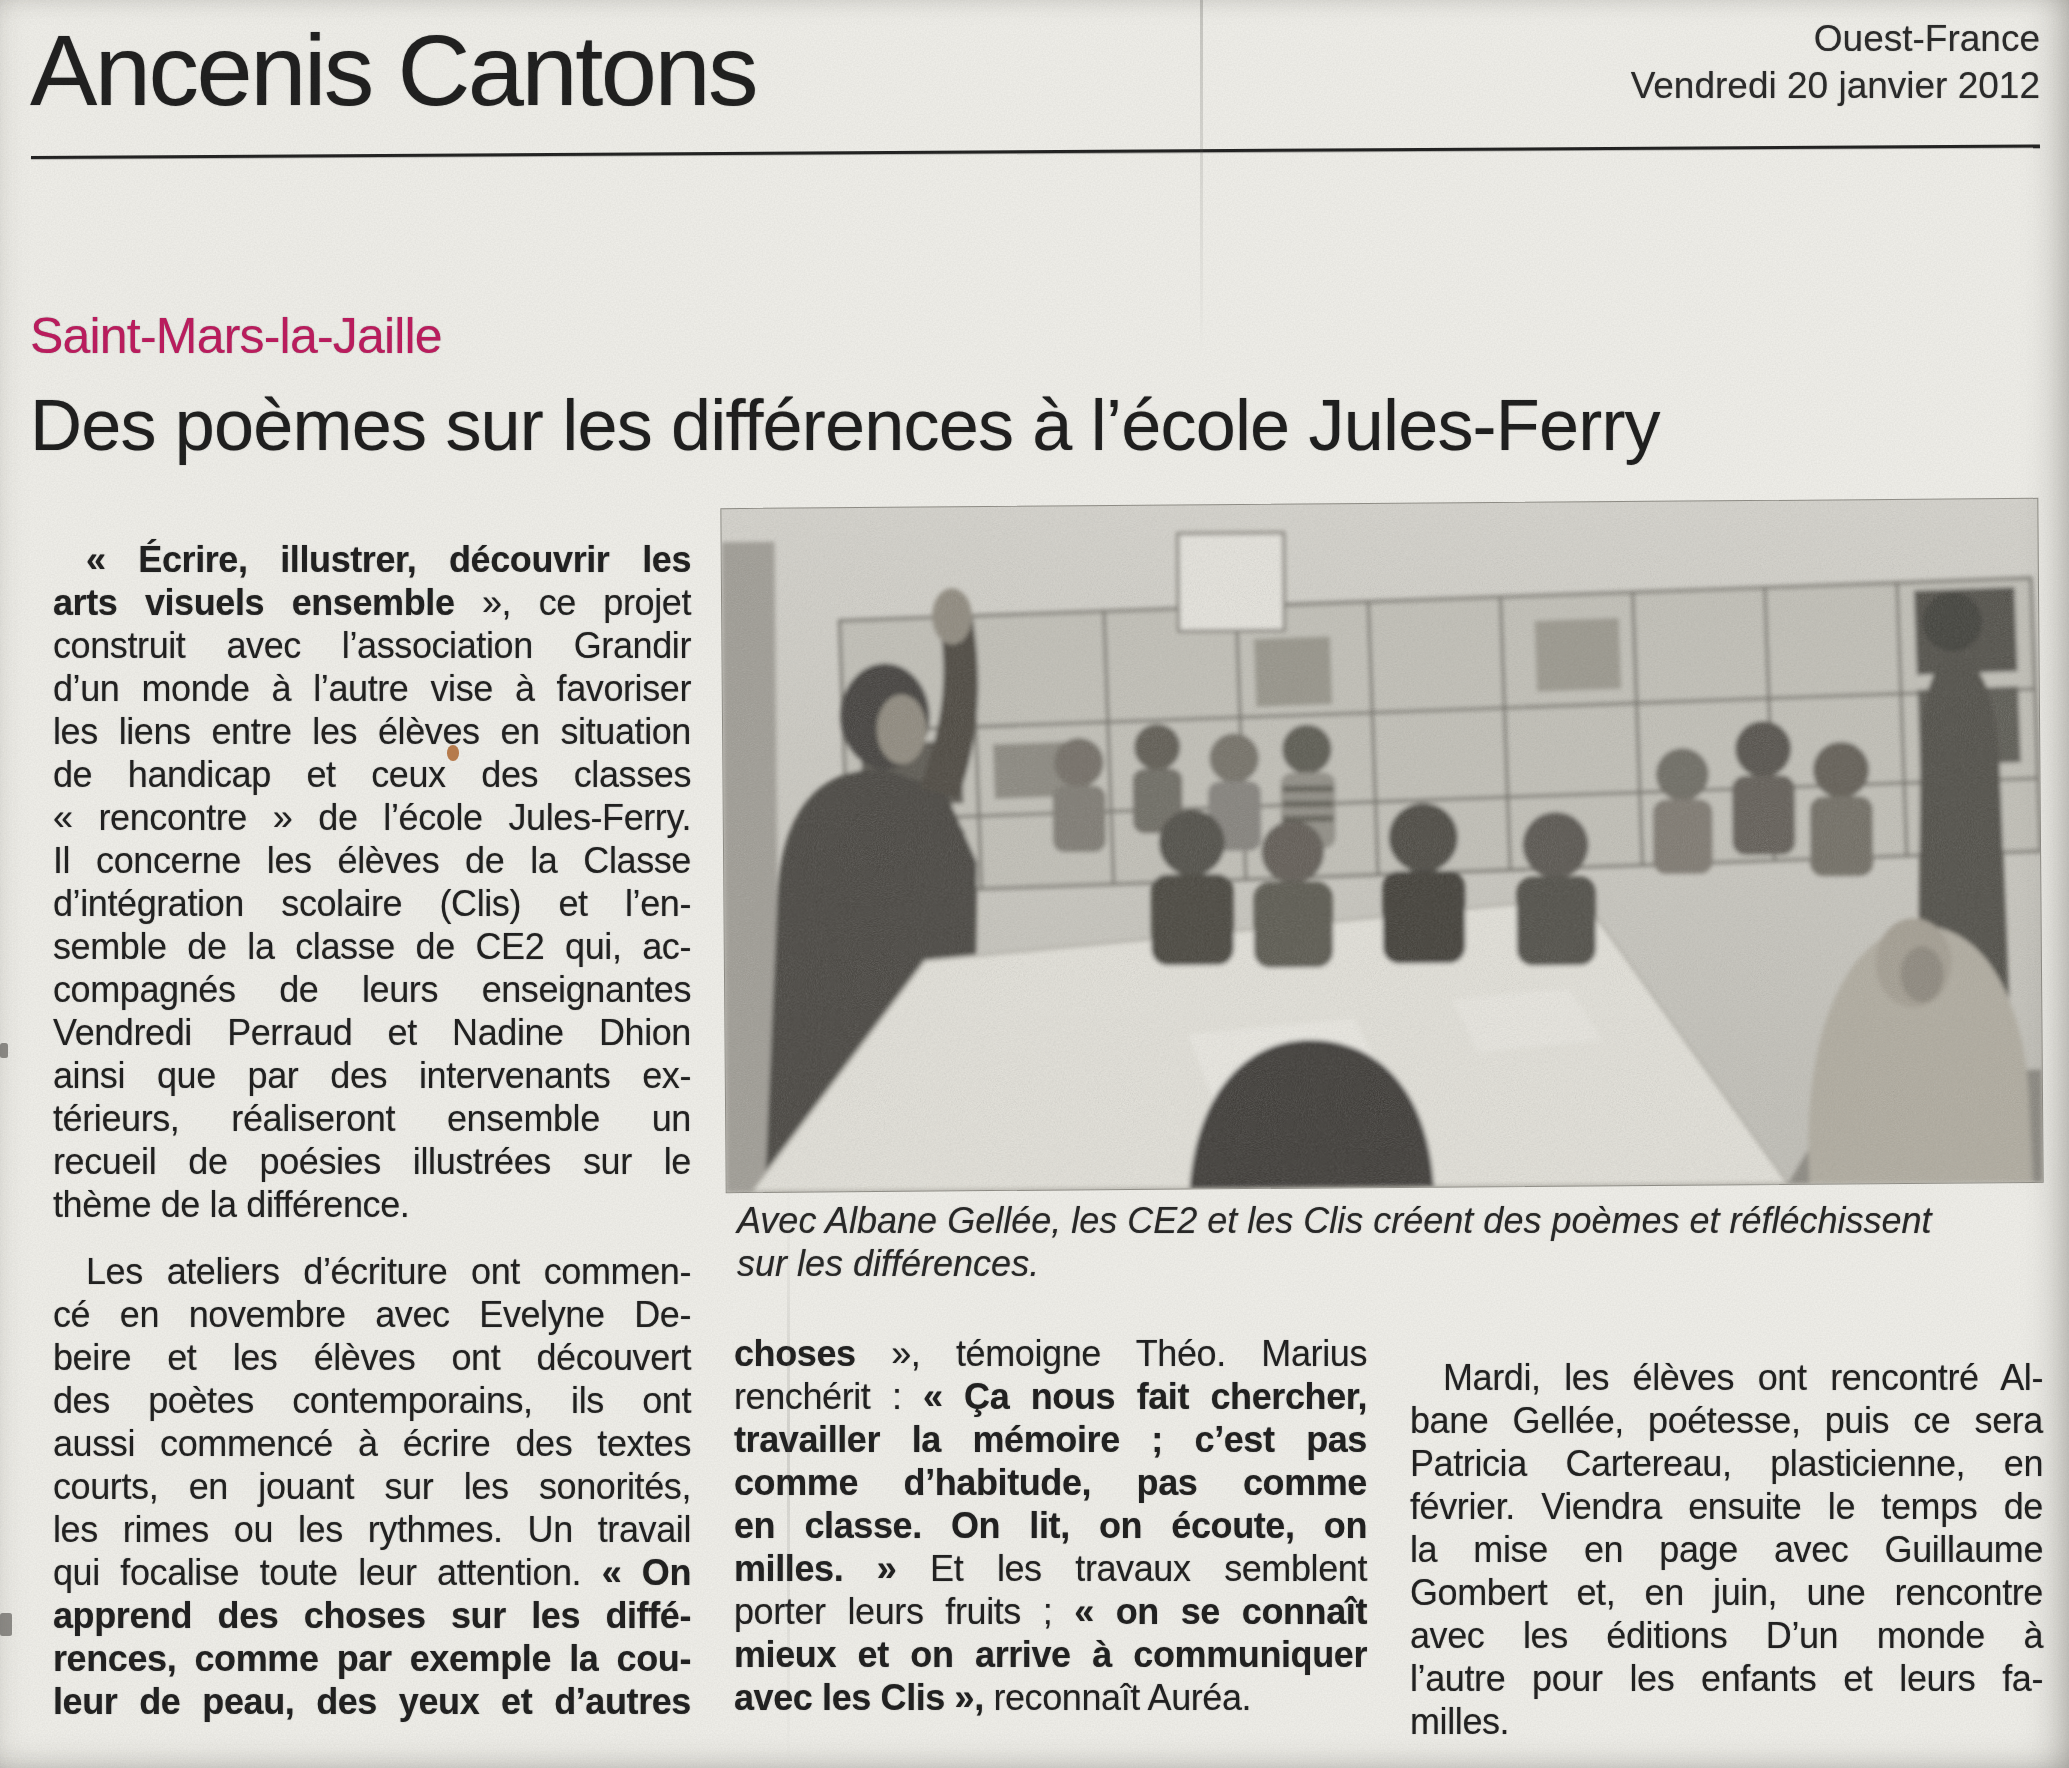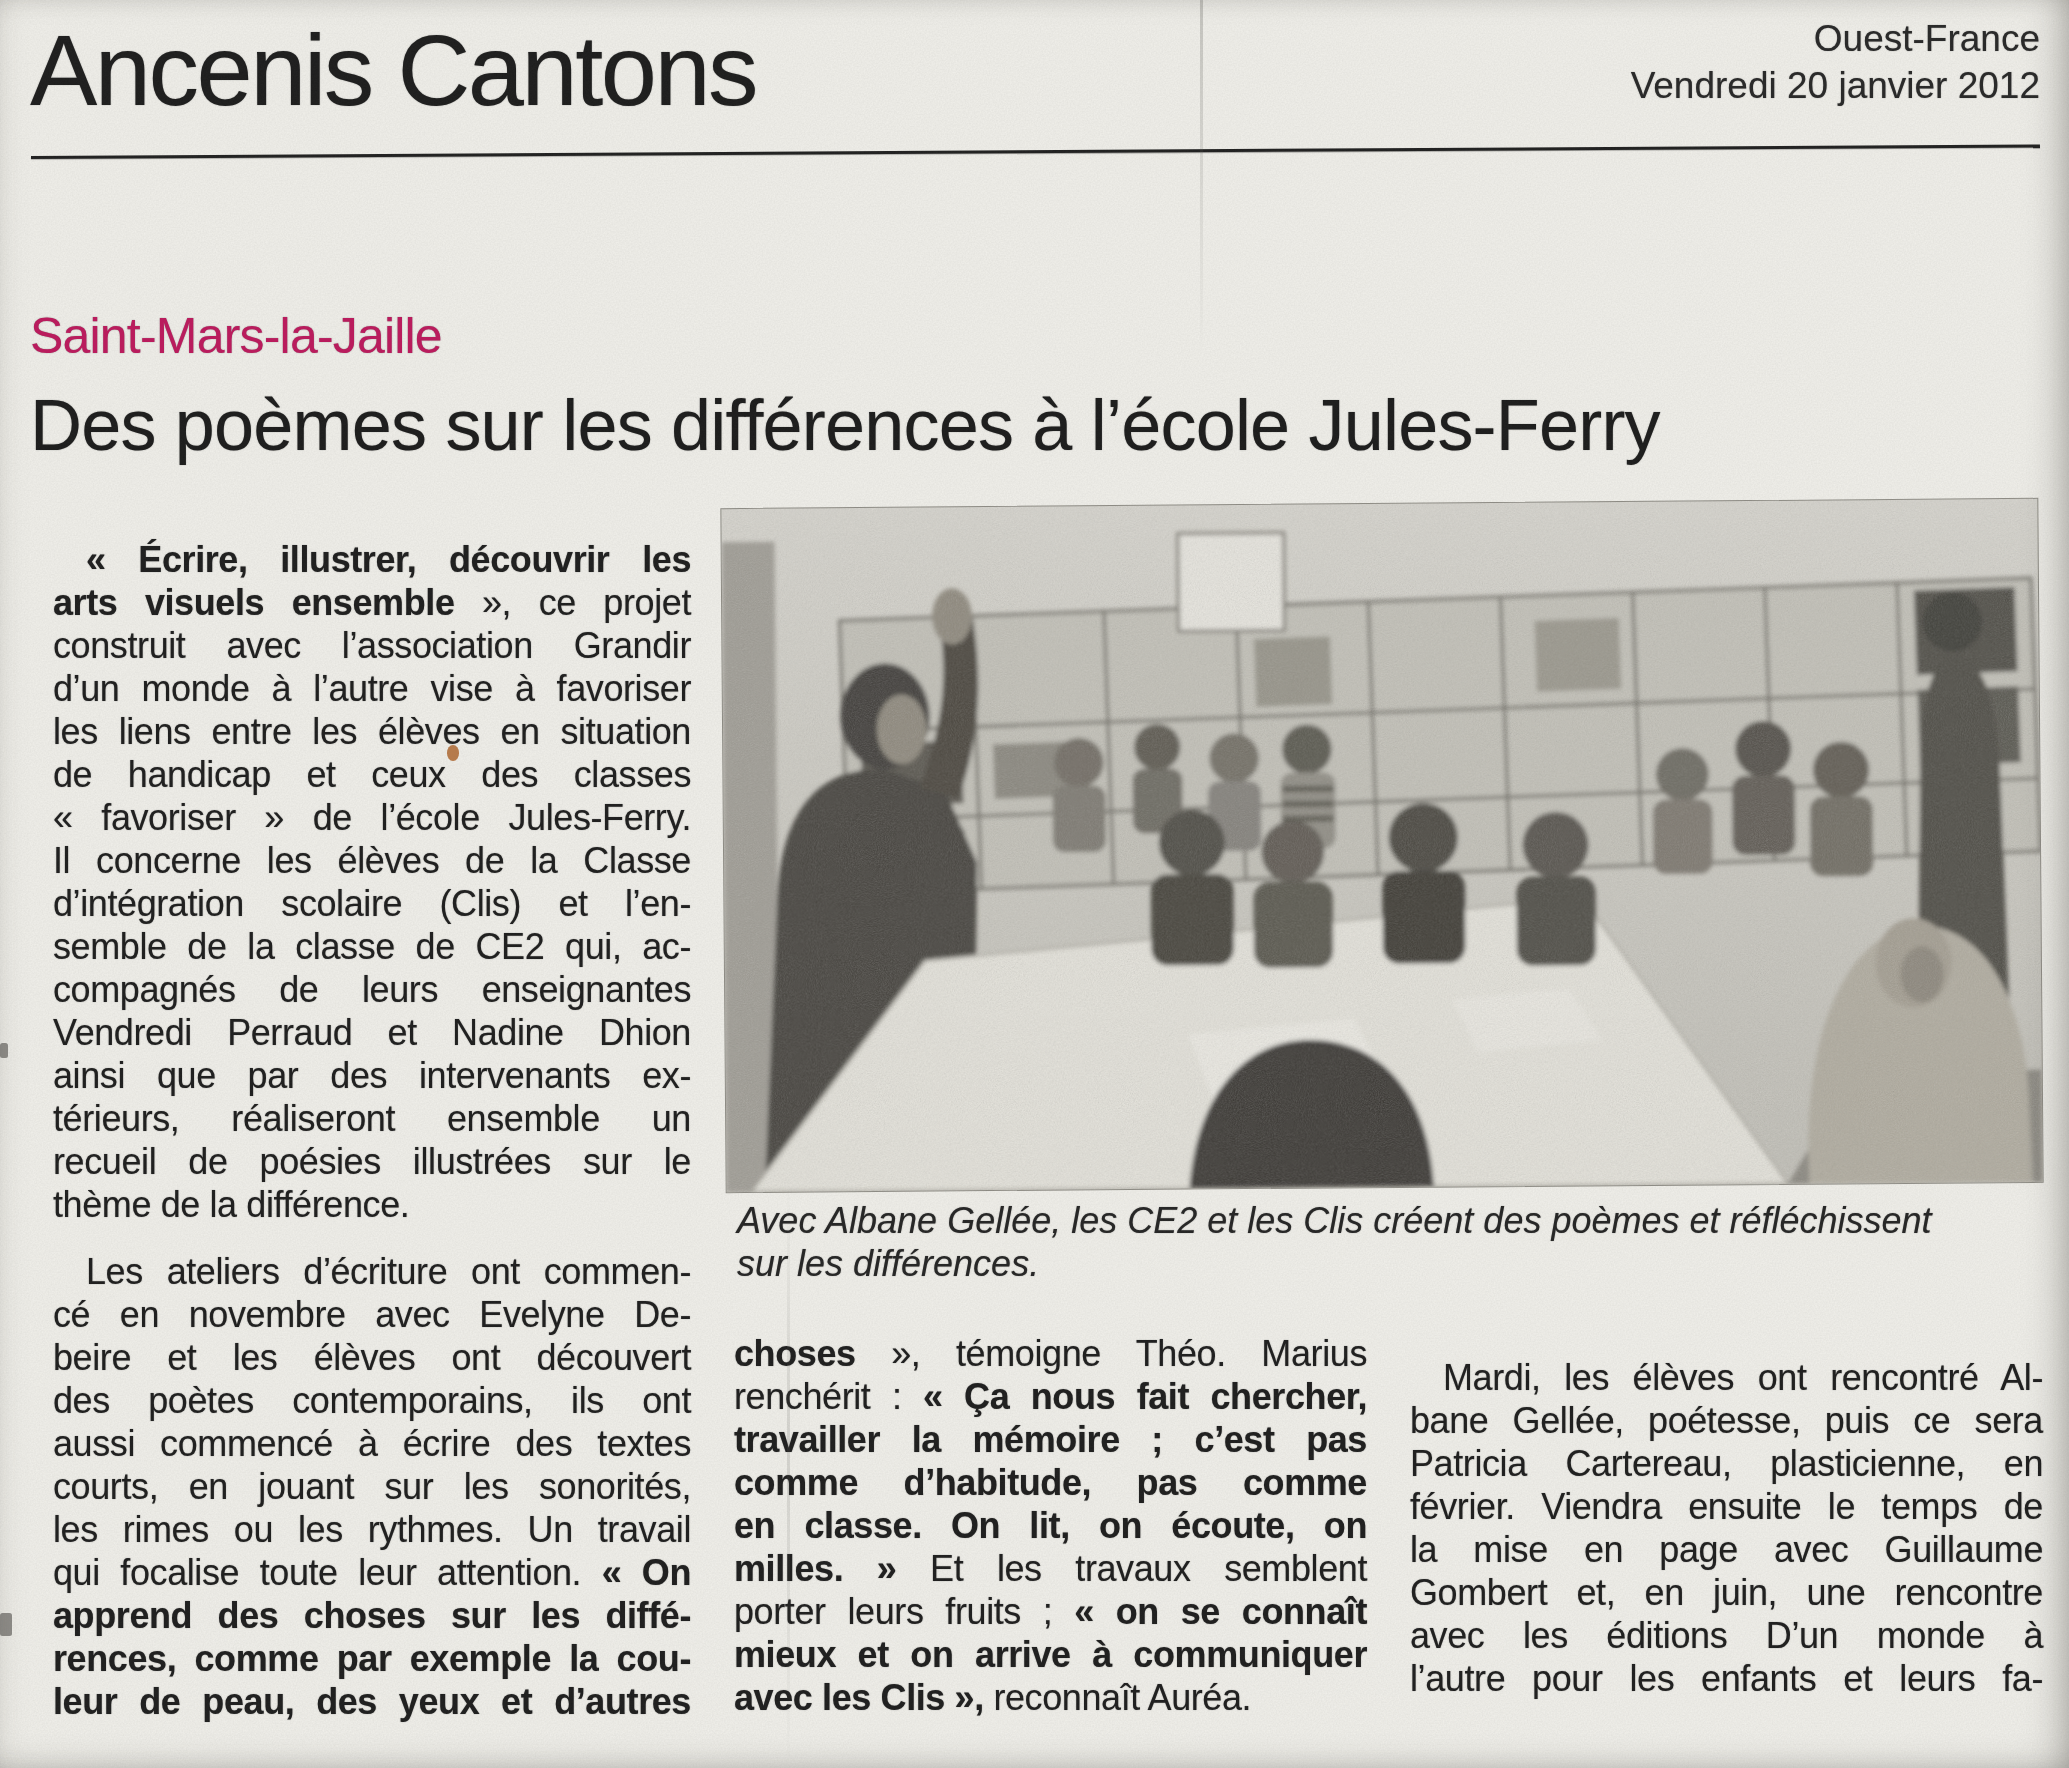--- a/index.html
+++ b/index.html
@@ -101,21 +101,21 @@
 
   <h2 class="headline soft">Des poèmes sur les différences à l’école Jules-Ferry</h2>
 
   <div class="col col1 soft">
       <div class="bline ind"><span class="b">« Écrire, illustrer, découvrir les</span></div>
       <div class="bline"><span class="b">arts visuels ensemble</span><span> », ce projet</span></div>
       <div class="bline"><span>construit avec l’association </span><span class="i">Grandir</span></div>
       <div class="bline"><span class="i">d’un monde à l’autre</span><span> vise à favoriser</span></div>
       <div class="bline"><span>les liens entre les élèves en situation</span></div>
       <div class="bline"><span>de handicap et ceux des classes</span></div>
-      <div class="bline"><span>« favoriser » de l’école Jules-Ferry.</span></div>
+      <div class="bline"><span>« rencontre » de l’école Jules-Ferry.</span></div>
       <div class="bline"><span>Il concerne les élèves de la Classe</span></div>
       <div class="bline"><span>d’intégration scolaire (Clis) et l’en-</span></div>
       <div class="bline"><span>semble de la classe de CE2 qui, ac-</span></div>
       <div class="bline"><span>compagnés de leurs enseignantes</span></div>
       <div class="bline"><span>Vendredi Perraud et Nadine Dhion</span></div>
       <div class="bline"><span>ainsi que par des intervenants ex-</span></div>
       <div class="bline"><span>térieurs, réaliseront ensemble un</span></div>
       <div class="bline"><span>recueil de poésies illustrées sur le</span></div>
       <div class="bline end"><span>thème de la différence.</span></div>
       <div class="bline ind"><span>Les ateliers d’écriture ont commen-</span></div>
@@ -240,20 +240,21 @@
     </div>
   <div class="col col3 soft">
       <div class="bline ind"><span>Mardi, les élèves ont rencontré Al-</span></div>
       <div class="bline"><span>bane Gellée, poétesse, puis ce sera</span></div>
       <div class="bline"><span>Patricia Cartereau, plasticienne, en</span></div>
       <div class="bline"><span>février. Viendra ensuite le temps de</span></div>
       <div class="bline"><span>la mise en page avec Guillaume</span></div>
       <div class="bline"><span>Gombert et, en juin, une rencontre</span></div>
       <div class="bline"><span>avec les éditions </span><span class="i">D’un monde à</span></div>
       <div class="bline"><span class="i">l’autre</span><span> pour les enfants et leurs fa-</span></div>
+      <div class="bline end"><span>milles.</span></div>
     </div>
 
   <div class="crease crease-top"></div>
   <div class="crease crease-bottom"></div>
   <div class="speck"></div>
   <div class="edge-mark m1"></div>
   <div class="edge-mark m2"></div>
 
   <svg class="grain" width="100%" height="100%" viewBox="0 0 2504 2140">
     <defs>

